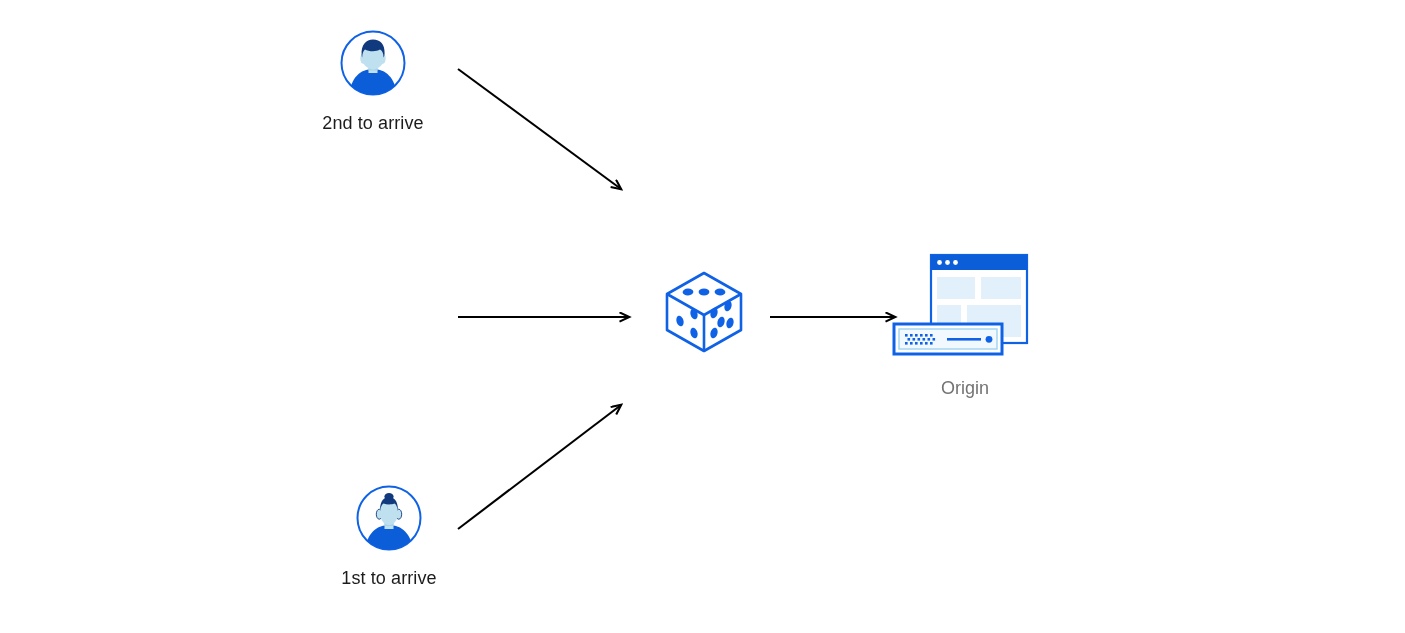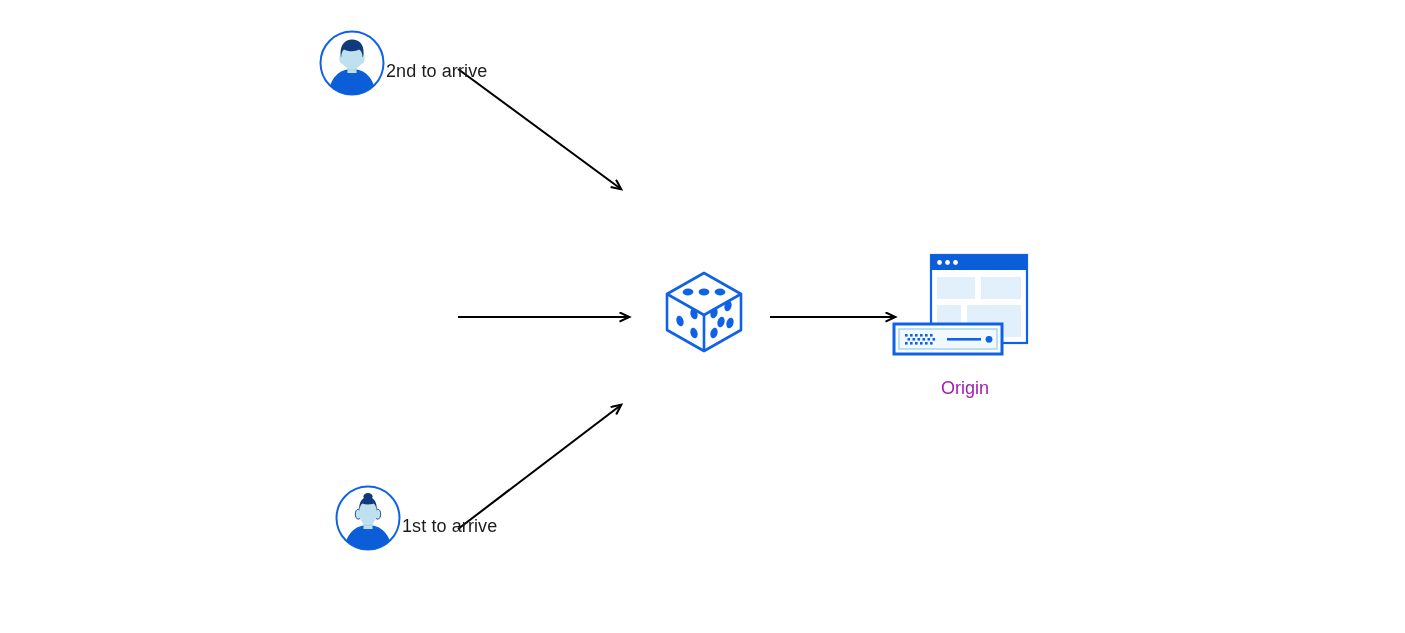--- a/index.html
+++ b/index.html
@@ -14,39 +14,39 @@
   #canvas {
     position: relative;
     width: 1405px;
     height: 633px;
     background: #ffffff;
     overflow: hidden;
   }
   .node {
     position: absolute;
     display: flex;
-    flex-direction: row;
+    flex-direction: column;
     align-items: center;
   }
   .avatar-wrap {
     width: 68px;
     height: 68px;
   }
   .node-label {
     margin-top: 16px;
     font-size: 18px;
     color: #1c1c1c;
     letter-spacing: 0.1px;
     white-space: nowrap;
     text-align: center;
   }
   .origin-label {
     margin-top: 16px;
     font-size: 18px;
-    color: #a21caf;
+    color: #737373;
     white-space: nowrap;
   }
   #arrow-layer {
     position: absolute;
     left: 0;
     top: 0;
     width: 1405px;
     height: 633px;
     pointer-events: none;
   }

